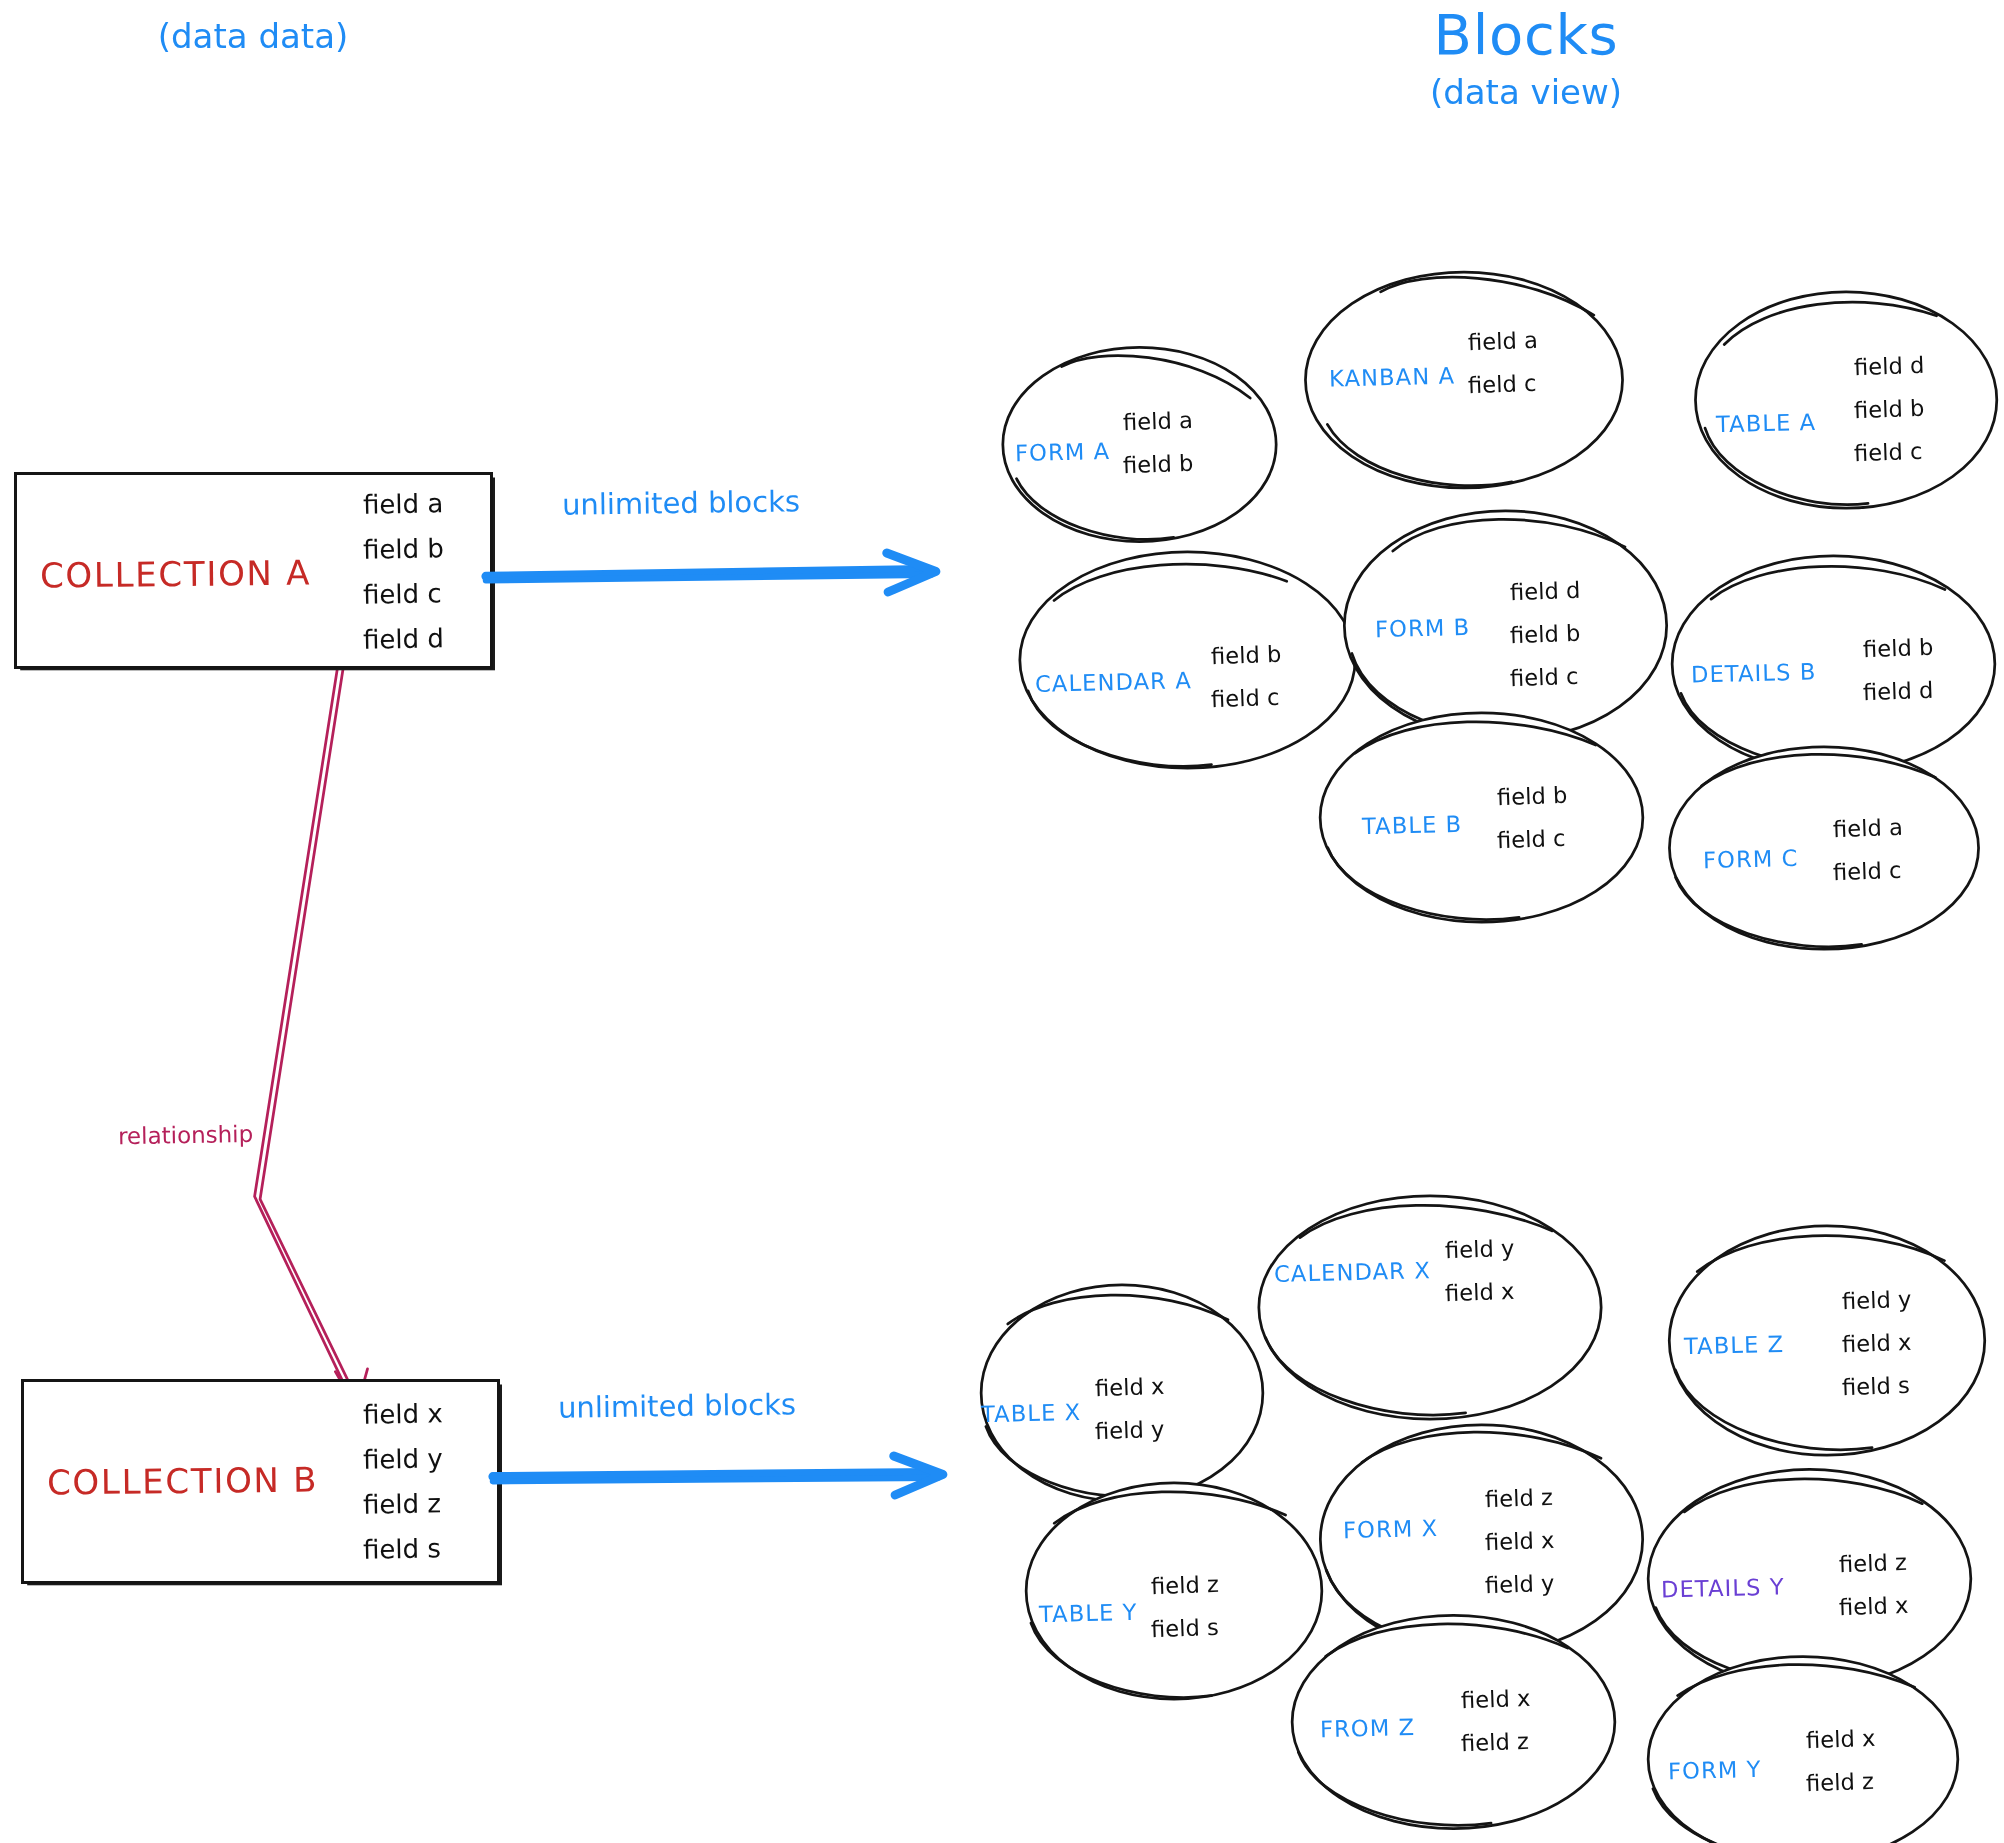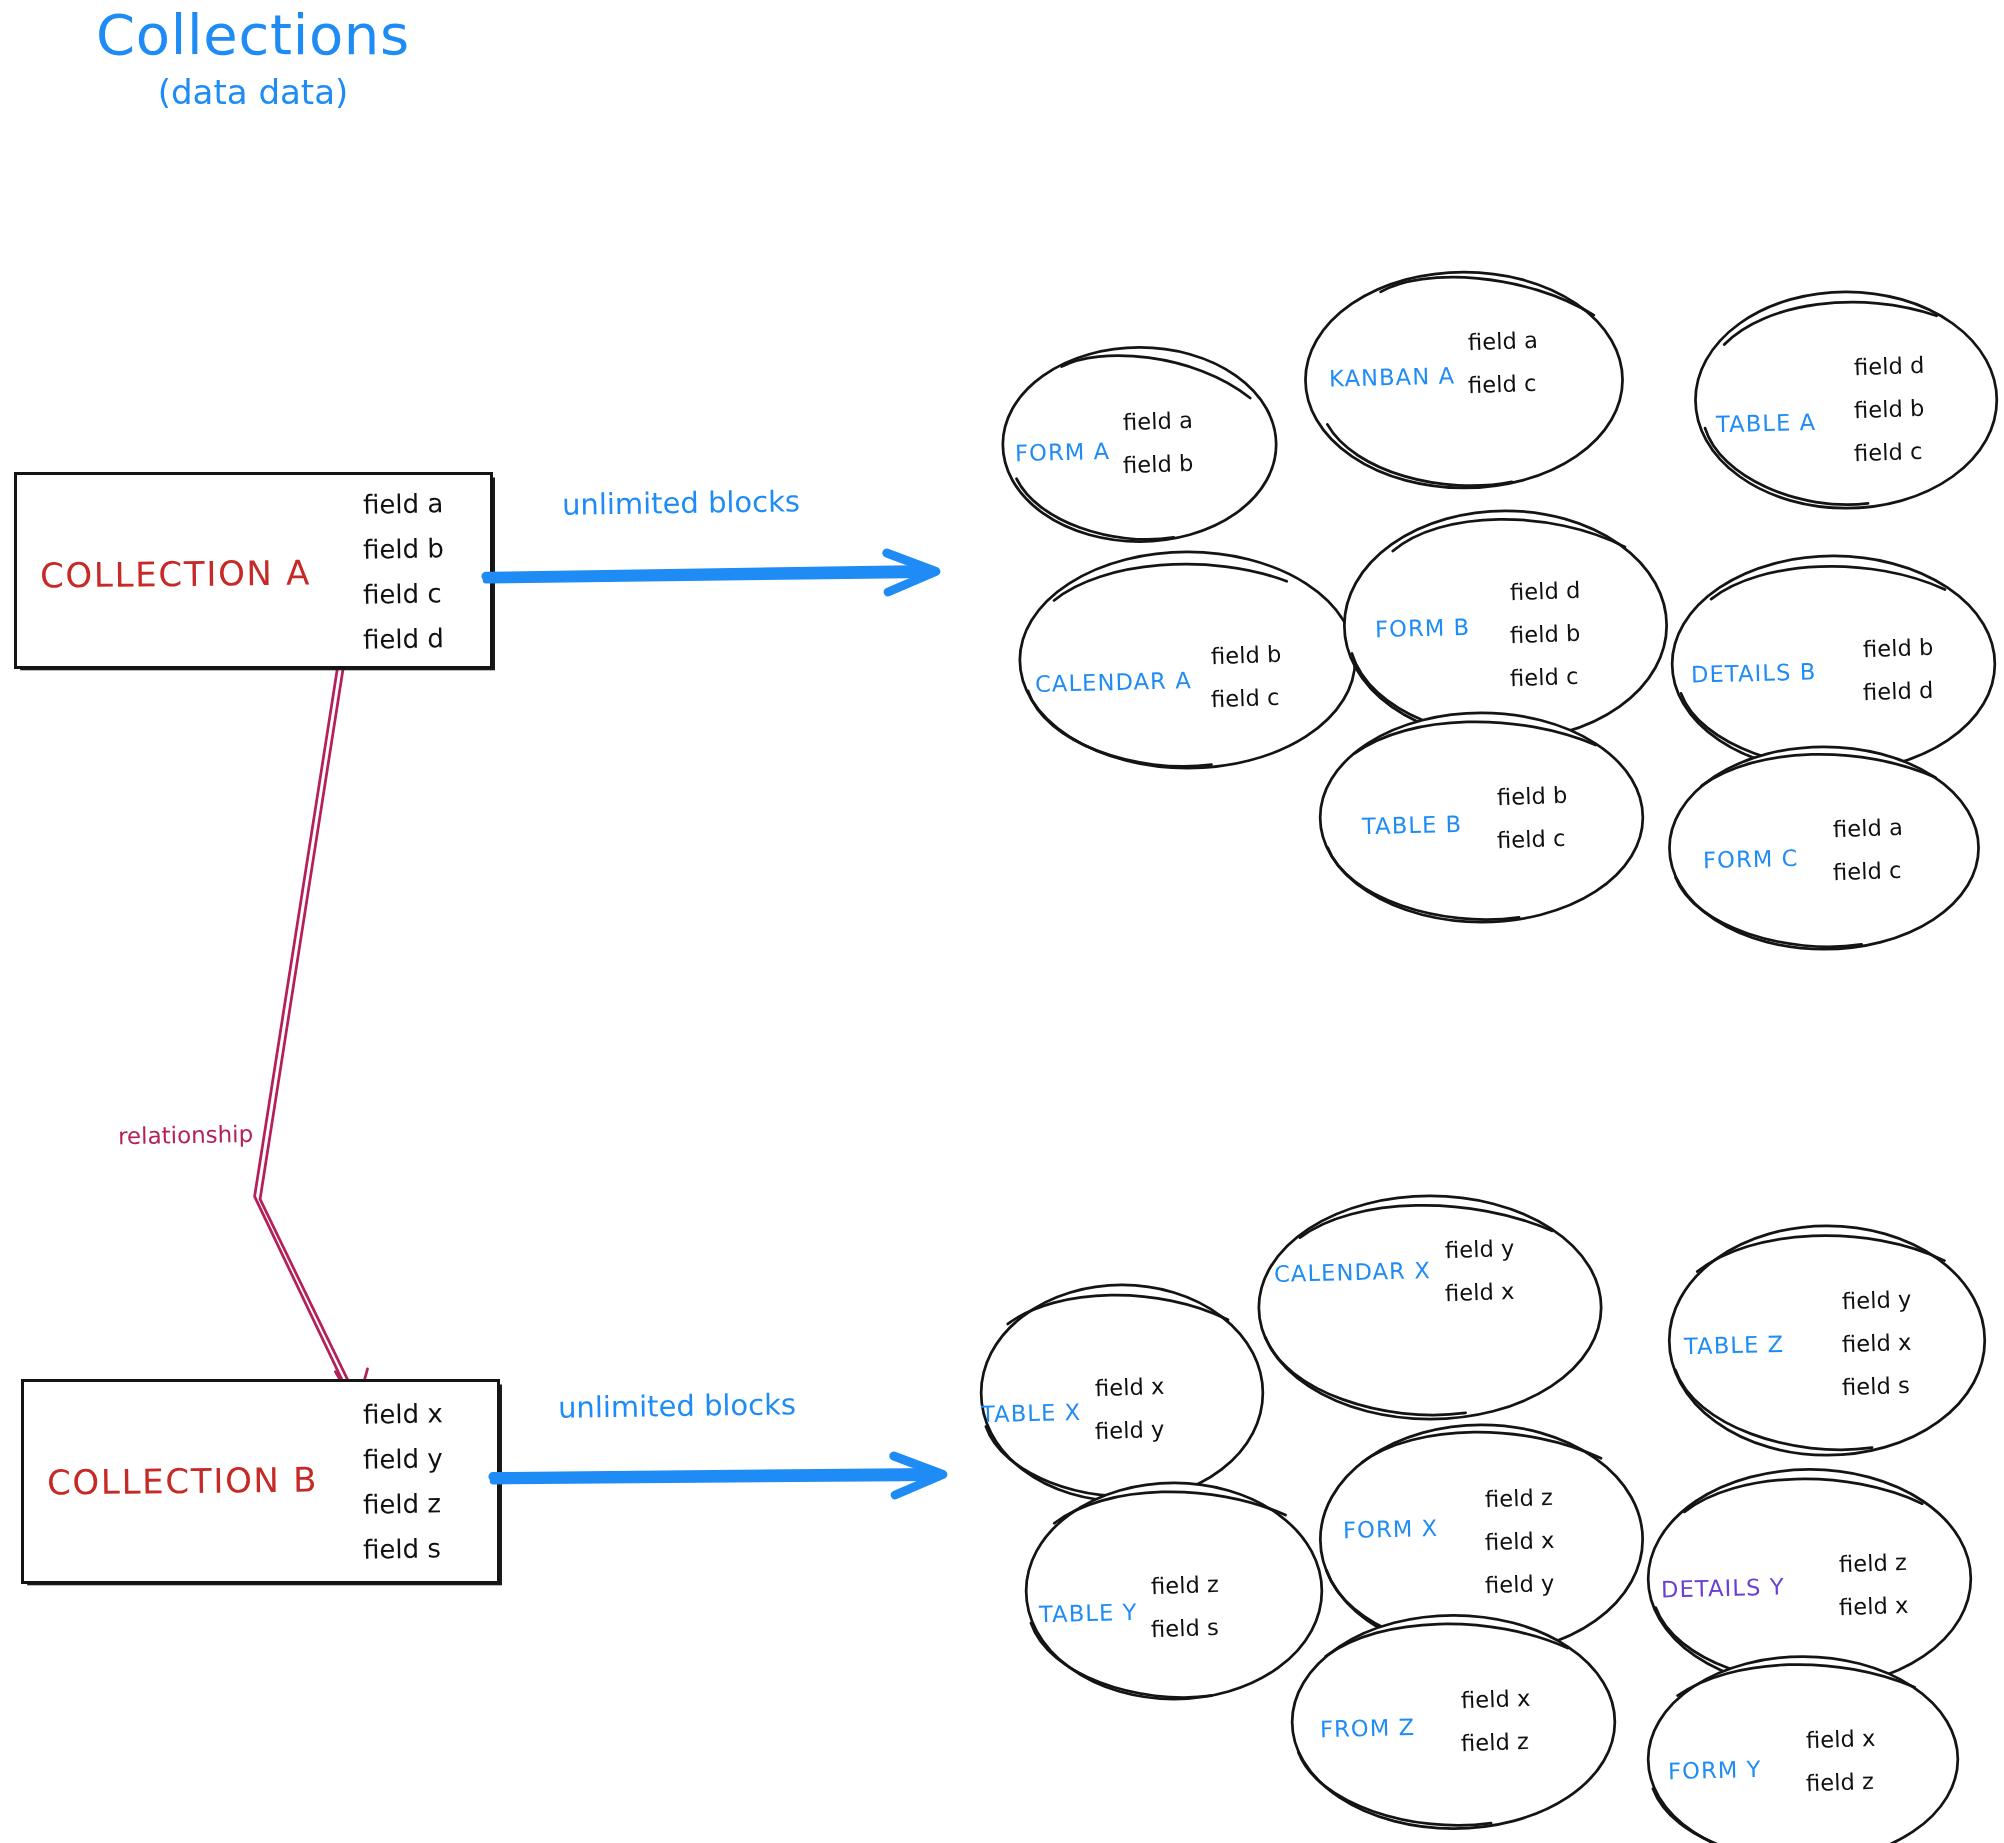--- a/index.html
+++ b/index.html
@@ -118,24 +118,27 @@
     transform: rotate(-2deg);
   }
   .block .block-fields .fld:last-child { margin-bottom: 0; }
 </style>
 </head>
 <body>
 
 <div id="canvas">
 
   <div class="heading abs" style="left:41px; top:6.8px; width:424px;">
-    <span class="h-main">Collections</span>
     <span class="h-sub">(data data)</span>
   </div>
 
+  <div class="heading abs" style="left:1314px; top:6.8px; width:424px;">
+    <span class="h-main">Blocks</span>
+    <span class="h-sub">(data view)</span>
+  </div>
 
   <svg class="abs" style="left:0px; top:657px; width:438px; height:760px;" viewBox="0 0 640 1110" xmlns="http://www.w3.org/2000/svg">
     <path d="M 494 10 L 372 788 L 516 1090" fill="none" stroke="#b5205a" stroke-width="4" stroke-linecap="round" stroke-linejoin="round"></path>
     <path d="M 503 6 L 380 792 L 527 1095" fill="none" stroke="#b5205a" stroke-width="4" stroke-linecap="round" stroke-linejoin="round"></path>
 
     <path d="M 490 1044 L 521 1098 L 537 1040" fill="none" stroke="#b5205a" stroke-width="4" stroke-linecap="round" stroke-linejoin="round"></path>
   </svg>
 
   <div class="rel-label" style="left:118px; top:1122px;">relationship</div>
 

